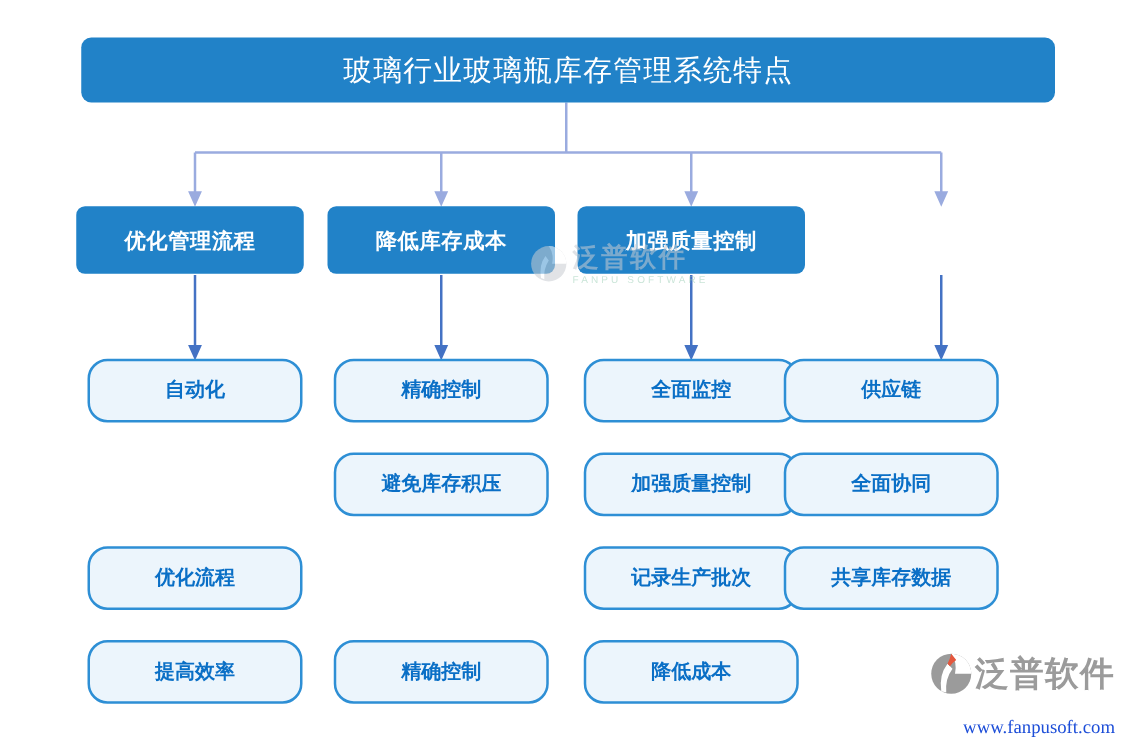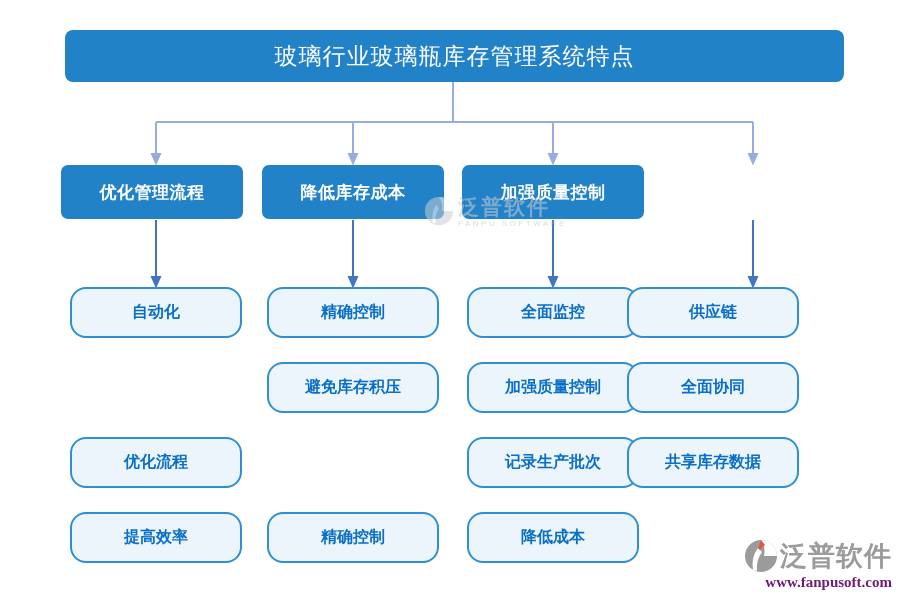--- a/index.html
+++ b/index.html
@@ -37,21 +37,21 @@
   .wm-text{display:flex;flex-direction:column;line-height:1;}
   .wm-brand{font-size:21px;font-weight:bold;color:#c7ccd2;letter-spacing:2px;}
   .wm-sub{font-size:8px;color:#9fd0b8;letter-spacing:2.5px;margin-top:3px;text-align:right;}
 
   
   .footer-logo{position:absolute;right:8px;bottom:10px;z-index:6;
     display:flex;flex-direction:column;align-items:flex-end;line-height:1;}
   .fl-row{display:flex;align-items:center;}
   .fl-icon{width:34px;height:34px;margin-right:2px;}
   .fl-brand{font-size:27px;font-weight:bold;color:#9b9b9b;letter-spacing:1px;}
-  .fl-url{font-size:15px;font-weight:bold;color:#701a75;margin-top:2px;
+  .fl-url{font-size:15px;font-weight:normal;color:#1d4ed8;margin-top:19px;
     font-family:"Liberation Serif","DejaVu Serif",serif;}
 </style>
 </head>
 <body>
 
 <div id="stage">
 
   <svg id="connectors" width="900" height="600">
 
     <line x1="453" y1="82" x2="453" y2="122" stroke="#9aabdf" stroke-width="2"></line>

